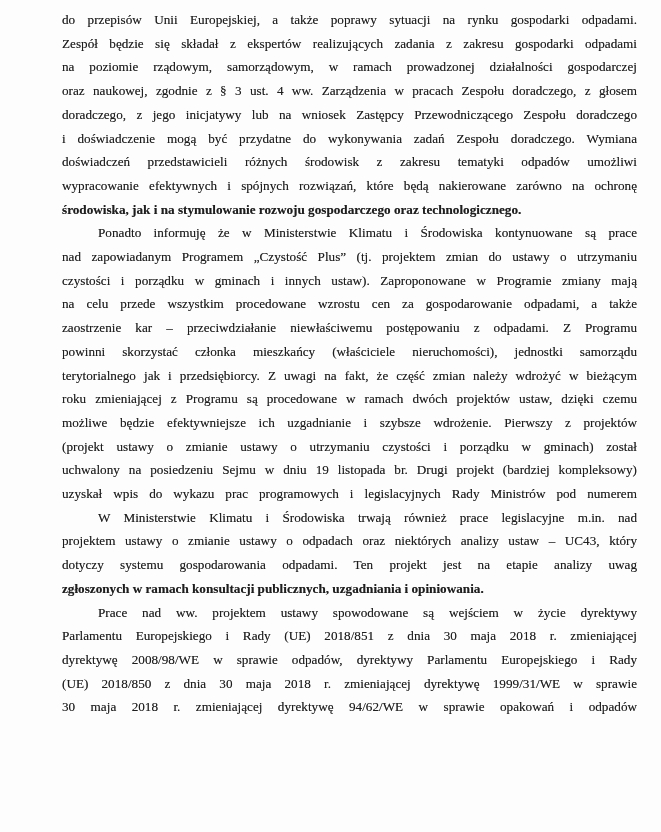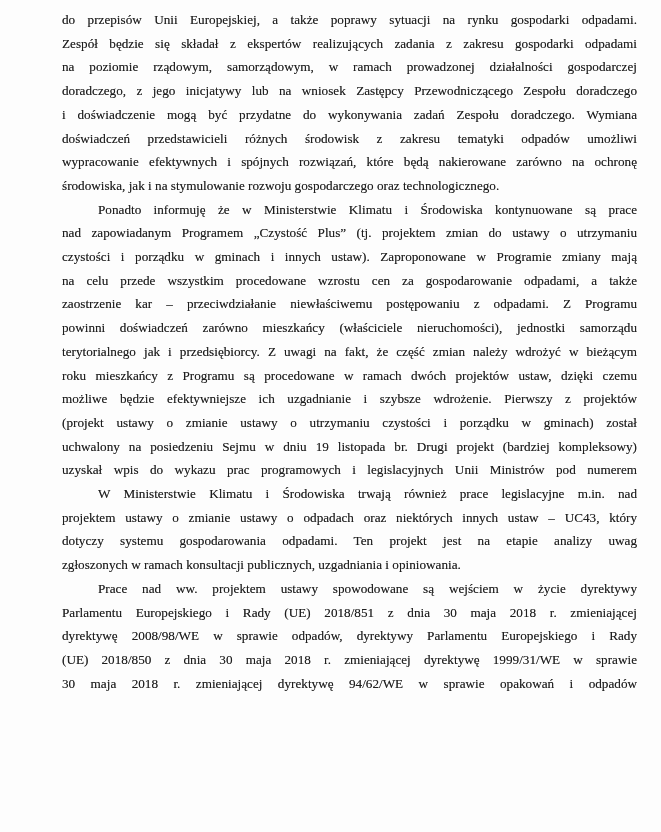--- a/index.html
+++ b/index.html
@@ -22,51 +22,53 @@
     line-height: 23.7px;
     color: #1e1e1e;
     text-align: justify;
     text-align-last: justify;
     white-space: nowrap;
     overflow: hidden;
     text-shadow: 0 0 0.6px rgba(40, 40, 40, 0.55);
   }
   .ln.end {
     text-align-last: left;
+    font-weight: bold;
   }
   .ln.ind {
     text-indent: 36px;
   }
 </style>
 </head>
 <body>
 
 <div class="page">
   <div class="ln">do przepisów Unii Europejskiej, a także poprawy sytuacji na rynku gospodarki odpadami.</div>
   <div class="ln">Zespół będzie się składał z ekspertów realizujących zadania z zakresu gospodarki odpadami</div>
   <div class="ln">na poziomie rządowym, samorządowym, w ramach prowadzonej działalności gospodarczej</div>
+  <div class="ln">oraz naukowej, zgodnie z § 3 ust. 4 ww. Zarządzenia w pracach Zespołu doradczego, z głosem</div>
   <div class="ln">doradczego, z jego inicjatywy lub na wniosek Zastępcy Przewodniczącego Zespołu doradczego</div>
   <div class="ln">i doświadczenie mogą być przydatne do wykonywania zadań Zespołu doradczego. Wymiana</div>
   <div class="ln">doświadczeń przedstawicieli różnych środowisk z zakresu tematyki odpadów umożliwi</div>
   <div class="ln">wypracowanie efektywnych i spójnych rozwiązań, które będą nakierowane zarówno na ochronę</div>
   <div class="ln end">środowiska, jak i na stymulowanie rozwoju gospodarczego oraz technologicznego.</div>
   <div class="ln ind">Ponadto informuję że w Ministerstwie Klimatu i Środowiska kontynuowane są prace</div>
   <div class="ln">nad zapowiadanym Programem „Czystość Plus” (tj. projektem zmian do ustawy o utrzymaniu</div>
   <div class="ln">czystości i porządku w gminach i innych ustaw). Zaproponowane w Programie zmiany mają</div>
   <div class="ln">na celu przede wszystkim procedowane wzrostu cen za gospodarowanie odpadami, a także</div>
   <div class="ln">zaostrzenie kar – przeciwdziałanie niewłaściwemu postępowaniu z odpadami. Z Programu</div>
-  <div class="ln">powinni doświadczeń zarówno mieszkańcy (właściciele nieruchomości), jednostki samorządu</div>
+  <div class="ln">powinni skorzystać członka mieszkańcy (właściciele nieruchomości), jednostki samorządu</div>
   <div class="ln">terytorialnego jak i przedsiębiorcy. Z uwagi na fakt, że część zmian należy wdrożyć w bieżącym</div>
-  <div class="ln">roku mieszkańcy z Programu są procedowane w ramach dwóch projektów ustaw, dzięki czemu</div>
+  <div class="ln">roku zmieniającej z Programu są procedowane w ramach dwóch projektów ustaw, dzięki czemu</div>
   <div class="ln">możliwe będzie efektywniejsze ich uzgadnianie i szybsze wdrożenie. Pierwszy z projektów</div>
   <div class="ln">(projekt ustawy o zmianie ustawy o utrzymaniu czystości i porządku w gminach) został</div>
   <div class="ln">uchwalony na posiedzeniu Sejmu w dniu 19 listopada br. Drugi projekt (bardziej kompleksowy)</div>
-  <div class="ln">uzyskał wpis do wykazu prac programowych i legislacyjnych Unii Ministrów pod numerem</div>
+  <div class="ln">uzyskał wpis do wykazu prac programowych i legislacyjnych Rady Ministrów pod numerem</div>
   <div class="ln ind">W Ministerstwie Klimatu i Środowiska trwają również prace legislacyjne m.in. nad</div>
-  <div class="ln">projektem ustawy o zmianie ustawy o odpadach oraz niektórych innych ustaw – UC43, który</div>
+  <div class="ln">projektem ustawy o zmianie ustawy o odpadach oraz niektórych analizy ustaw – UC43, który</div>
   <div class="ln">dotyczy systemu gospodarowania odpadami. Ten projekt jest na etapie analizy uwag</div>
   <div class="ln end">zgłoszonych w ramach konsultacji publicznych, uzgadniania i opiniowania.</div>
   <div class="ln ind">Prace nad ww. projektem ustawy spowodowane są wejściem w życie dyrektywy</div>
   <div class="ln">Parlamentu Europejskiego i Rady (UE) 2018/851 z dnia 30 maja 2018 r. zmieniającej</div>
   <div class="ln">dyrektywę 2008/98/WE w sprawie odpadów, dyrektywy Parlamentu Europejskiego i Rady</div>
   <div class="ln">(UE) 2018/850 z dnia 30 maja 2018 r. zmieniającej dyrektywę 1999/31/WE w sprawie</div>
   <div class="ln">30 maja 2018 r. zmieniającej dyrektywę 94/62/WE w sprawie opakowań i odpadów</div>
 </div>
 
 </body></html>

